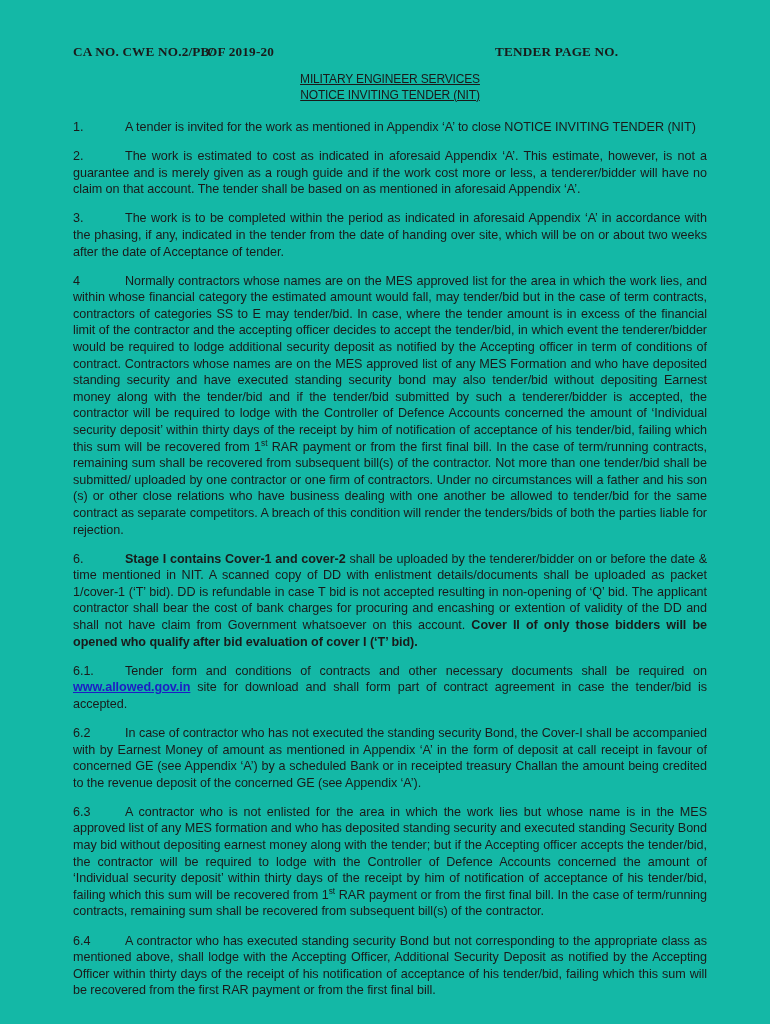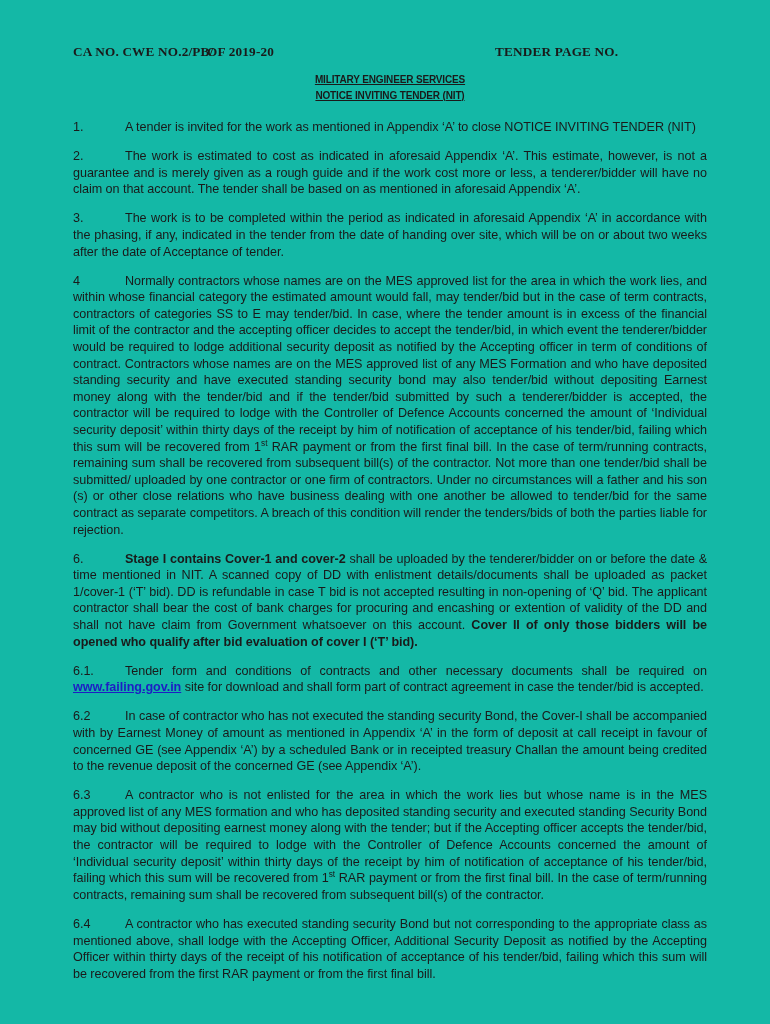--- a/index.html
+++ b/index.html
@@ -42,22 +42,22 @@
   .doc-header .h-of   { position: absolute; left: 134px; top: 0; }
   .doc-header .h-ser  { position: absolute; left: 422px; top: 0; }
 
   
   .title-block {
     text-align: center;
     margin-bottom: 16px;
   }
   .title-line {
     font-family: "Liberation Sans", sans-serif;
-    font-weight: bold;
-    font-size: 10px;
+    font-weight: normal;
+    font-size: 12px;
     letter-spacing: -0.15px;
     line-height: 15.5px;
     display: block;
   }
   .title-line span.u {
     text-decoration: underline;
     text-underline-offset: 1px;
   }
 
   
@@ -108,21 +108,21 @@
 
     <p class="para"><span class="num">2.</span><span>The work is estimated to cost as indicated in aforesaid Appendix ‘A’.  This estimate, however, is not a guarantee and is merely given as a rough guide and if the work cost more or less, a tenderer/bidder will have no claim on that account.  The tender shall be based on as mentioned in aforesaid Appendix ‘A’.</span></p>
 
     <p class="para"><span class="num">3.</span><span>The work is to be completed within the period as indicated in aforesaid Appendix ‘A’ in accordance with the phasing, if any, indicated in the tender from the date of handing over site, which will be on or about two weeks after the date of Acceptance of tender.</span></p>
 
     <p class="para"><span class="num">4</span><span>Normally contractors whose names are on the MES approved list for the area in which the work lies, and within whose financial category the estimated amount would fall, may tender/bid but in the case of term contracts, contractors of categories SS to E may tender/bid. In case, where the tender amount is in excess of the financial limit of the contractor and the accepting officer decides to accept the tender/bid, in which event the tenderer/bidder would be required to lodge additional security deposit as notified by the Accepting officer in term of conditions of contract.   Contractors whose names are on the MES approved list of any MES Formation and who have deposited standing security and have executed standing security bond may also tender/bid without depositing Earnest money along with the tender/bid and if the tender/bid submitted by such a tenderer/bidder is accepted, the contractor will be required to lodge with the Controller of Defence Accounts concerned the amount of ‘Individual security deposit’ within thirty days of the receipt by him of notification of acceptance of his tender/bid, failing which this sum will be recovered from 1</span><sup>st</sup><span> RAR payment or from the first final bill.  In the case of term/running contracts, remaining sum shall be recovered from subsequent bill(s) of the contractor.  Not more than one tender/bid shall be submitted/ uploaded by one contractor or one firm of contractors.  Under no circumstances will a father and his son (s) or other close relations who have business dealing with one another be allowed to tender/bid for the same contract as separate competitors.  A breach of this condition will render the tenders/bids of both the parties liable for rejection.</span></p>
 
 
     <p class="para"><span class="num">6.</span><b>Stage I contains Cover-1 and cover-2</b><span> shall be uploaded by the tenderer/bidder on or before the date &amp; time mentioned in NIT. A scanned copy of DD with enlistment details/documents shall be uploaded as packet 1/cover-1 (‘T’ bid). DD is refundable in case T bid is not accepted resulting in non-opening of ‘Q’ bid.  The applicant contractor shall bear the cost of bank charges for procuring and encashing or extention of validity of the DD and shall not have claim from Government whatsoever on this account. </span><b>Cover II of only those bidders will be opened who qualify after bid evaluation of cover I (‘T’ bid).</b></p>
 
-    <p class="para"><span class="num">6.1.</span><span>Tender form and conditions of contracts and other necessary documents shall be required on </span><a class="weblink" href="#" style="color: rgb(29, 29, 196);">www.failing.gov.in</a><span> site for download and shall form part of contract agreement in case the tender/bid is accepted.</span></p>
+    <p class="para"><span class="num">6.1.</span><span>Tender form and conditions of contracts and other necessary documents shall be required on </span><a class="weblink" href="#" style="color: rgb(29, 29, 196);">www.allowed.gov.in</a><span> site for download and shall form part of contract agreement in case the tender/bid is accepted.</span></p>
 
     <p class="para"><span class="num">6.2</span><span>In case of contractor who has not executed the standing security Bond, the Cover-I shall be accompanied with by Earnest Money of amount as mentioned in Appendix ‘A’ in the form of deposit at call receipt in favour of concerned GE (see Appendix ‘A’) by a scheduled Bank or in receipted treasury Challan the amount being credited to the revenue deposit of the concerned GE (see Appendix ‘A’).</span></p>
 
     <p class="para"><span class="num">6.3</span><span>A contractor who is not enlisted for the area in which the work lies but whose name is in the MES approved list of any MES formation and who has deposited standing security and executed standing Security Bond may bid without depositing earnest money along with the tender; but if the Accepting officer accepts the tender/bid, the contractor will be required to lodge with the Controller of Defence Accounts concerned the amount of ‘Individual security deposit’ within thirty days of the receipt by him of notification of acceptance of his tender/bid, failing which this sum will be recovered from 1</span><sup>st</sup><span> RAR payment or from the first final bill.  In the case of term/running contracts, remaining sum shall be recovered from subsequent bill(s) of the contractor.</span></p>
 
     <p class="para"><span class="num">6.4</span><span>A contractor who has executed standing security Bond but not corresponding to the appropriate class as mentioned above, shall lodge with the Accepting Officer, Additional Security Deposit as notified by the Accepting Officer within thirty days of the receipt of his notification of acceptance of his tender/bid, failing which this sum will be recovered from the first RAR payment or from the first final bill.</span></p>
 
   </div>
 </div>
 

